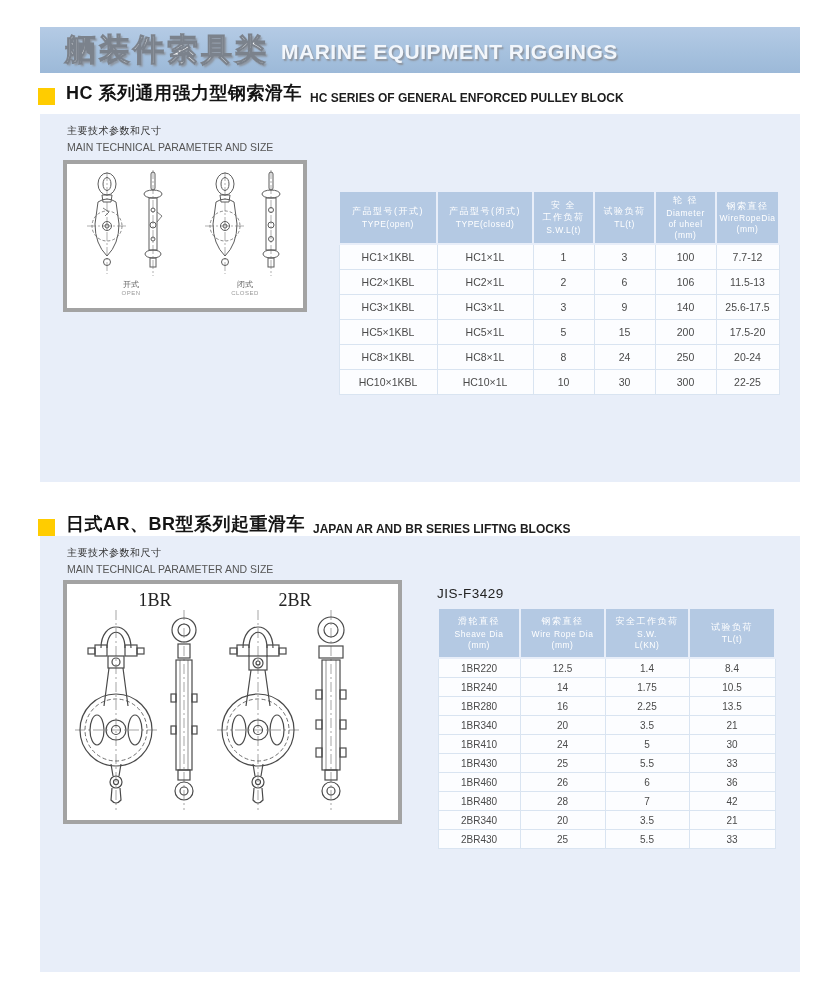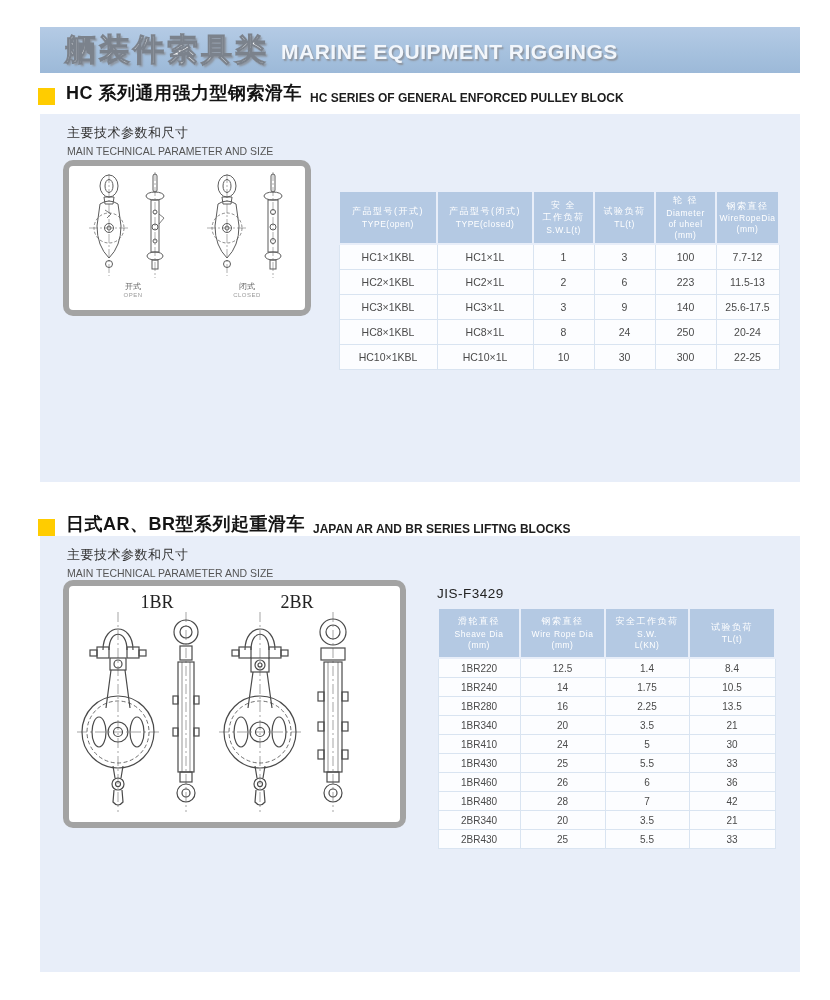--- a/index.html
+++ b/index.html
@@ -26,24 +26,24 @@
   .section-title { position:absolute; left:38px; height:20px; display:flex; align-items:flex-end; }
   #sec1-title { top:85px; } #sec2-title { top:505px;margin-top:11px; }
   .bullet { width:17px; height:17px; background:#ffcc00; margin-right:11px; flex:0 0 auto; }
   .st-zh { font-size:18px; font-weight:bold; color:#141414; letter-spacing:0.5px; white-space:nowrap; }
   .st-en { font-size:12px; font-weight:bold; color:#1d1d1d; margin-left:8px; padding-top:4px; white-space:nowrap; }
   
   .panel { position:absolute; left:40px; width:760px; background:#e8eef9; }
   #panel1 { top:114px; height:368px; }
   #panel2 { top:536px; height:436px; }
   .param { position:absolute; left:27px; top:10px; }
-  .param-zh { font-size:13px; color:#333; letter-spacing:0.5px; }
+  .param-zh { font-size:10px; color:#333; letter-spacing:0.5px; }
   .param-en { font-size:10.5px; color:#555; margin-top:3px; }
   
-  .figure-box { position:absolute; background:#fff; border:6px solid #a3a3a3; border-radius:10px; }
+  .figure-box { position:absolute; background:#fff; border:4px solid #a3a3a3; border-radius:0; }
   #fb1 { left:23px; top:46px; width:236px; height:144px; }
   #fb2 { left:23px; top:44px; width:331px; height:236px; }
   .fig { position:absolute; }
   .fig svg { display:block; }
   .fig-label { position:absolute; text-align:center; line-height:1.25; }
   .fl-zh { font-size:8px; color:#666; display:block; }
   .fl-en { font-size:6px; color:#999; display:block; letter-spacing:0.5px; }
   .br-label { position:absolute; font-family:"Liberation Serif", serif; font-size:18px; color:#222; text-align:center; }
   
   .jis { position:absolute; left:397px; top:50px; font-size:13.5px; color:#222; letter-spacing:0.5px; }
@@ -210,30 +210,38 @@
           <td>1</td>
           <td>3</td>
           <td>100</td>
           <td>7.7-12</td>
         </tr>
         <tr>
           <td>HC2×1KBL</td>
           <td>HC2×1L</td>
           <td>2</td>
           <td>6</td>
-          <td>223</td>
+          <td>106</td>
           <td>11.5-13</td>
         </tr>
         <tr>
           <td>HC3×1KBL</td>
           <td>HC3×1L</td>
           <td>3</td>
           <td>9</td>
           <td>140</td>
           <td>25.6-17.5</td>
+        </tr>
+        <tr>
+          <td>HC5×1KBL</td>
+          <td>HC5×1L</td>
+          <td>5</td>
+          <td>15</td>
+          <td>200</td>
+          <td>17.5-20</td>
         </tr>
         <tr>
           <td>HC8×1KBL</td>
           <td>HC8×1L</td>
           <td>8</td>
           <td>24</td>
           <td>250</td>
           <td>20-24</td>
         </tr>
         <tr>

